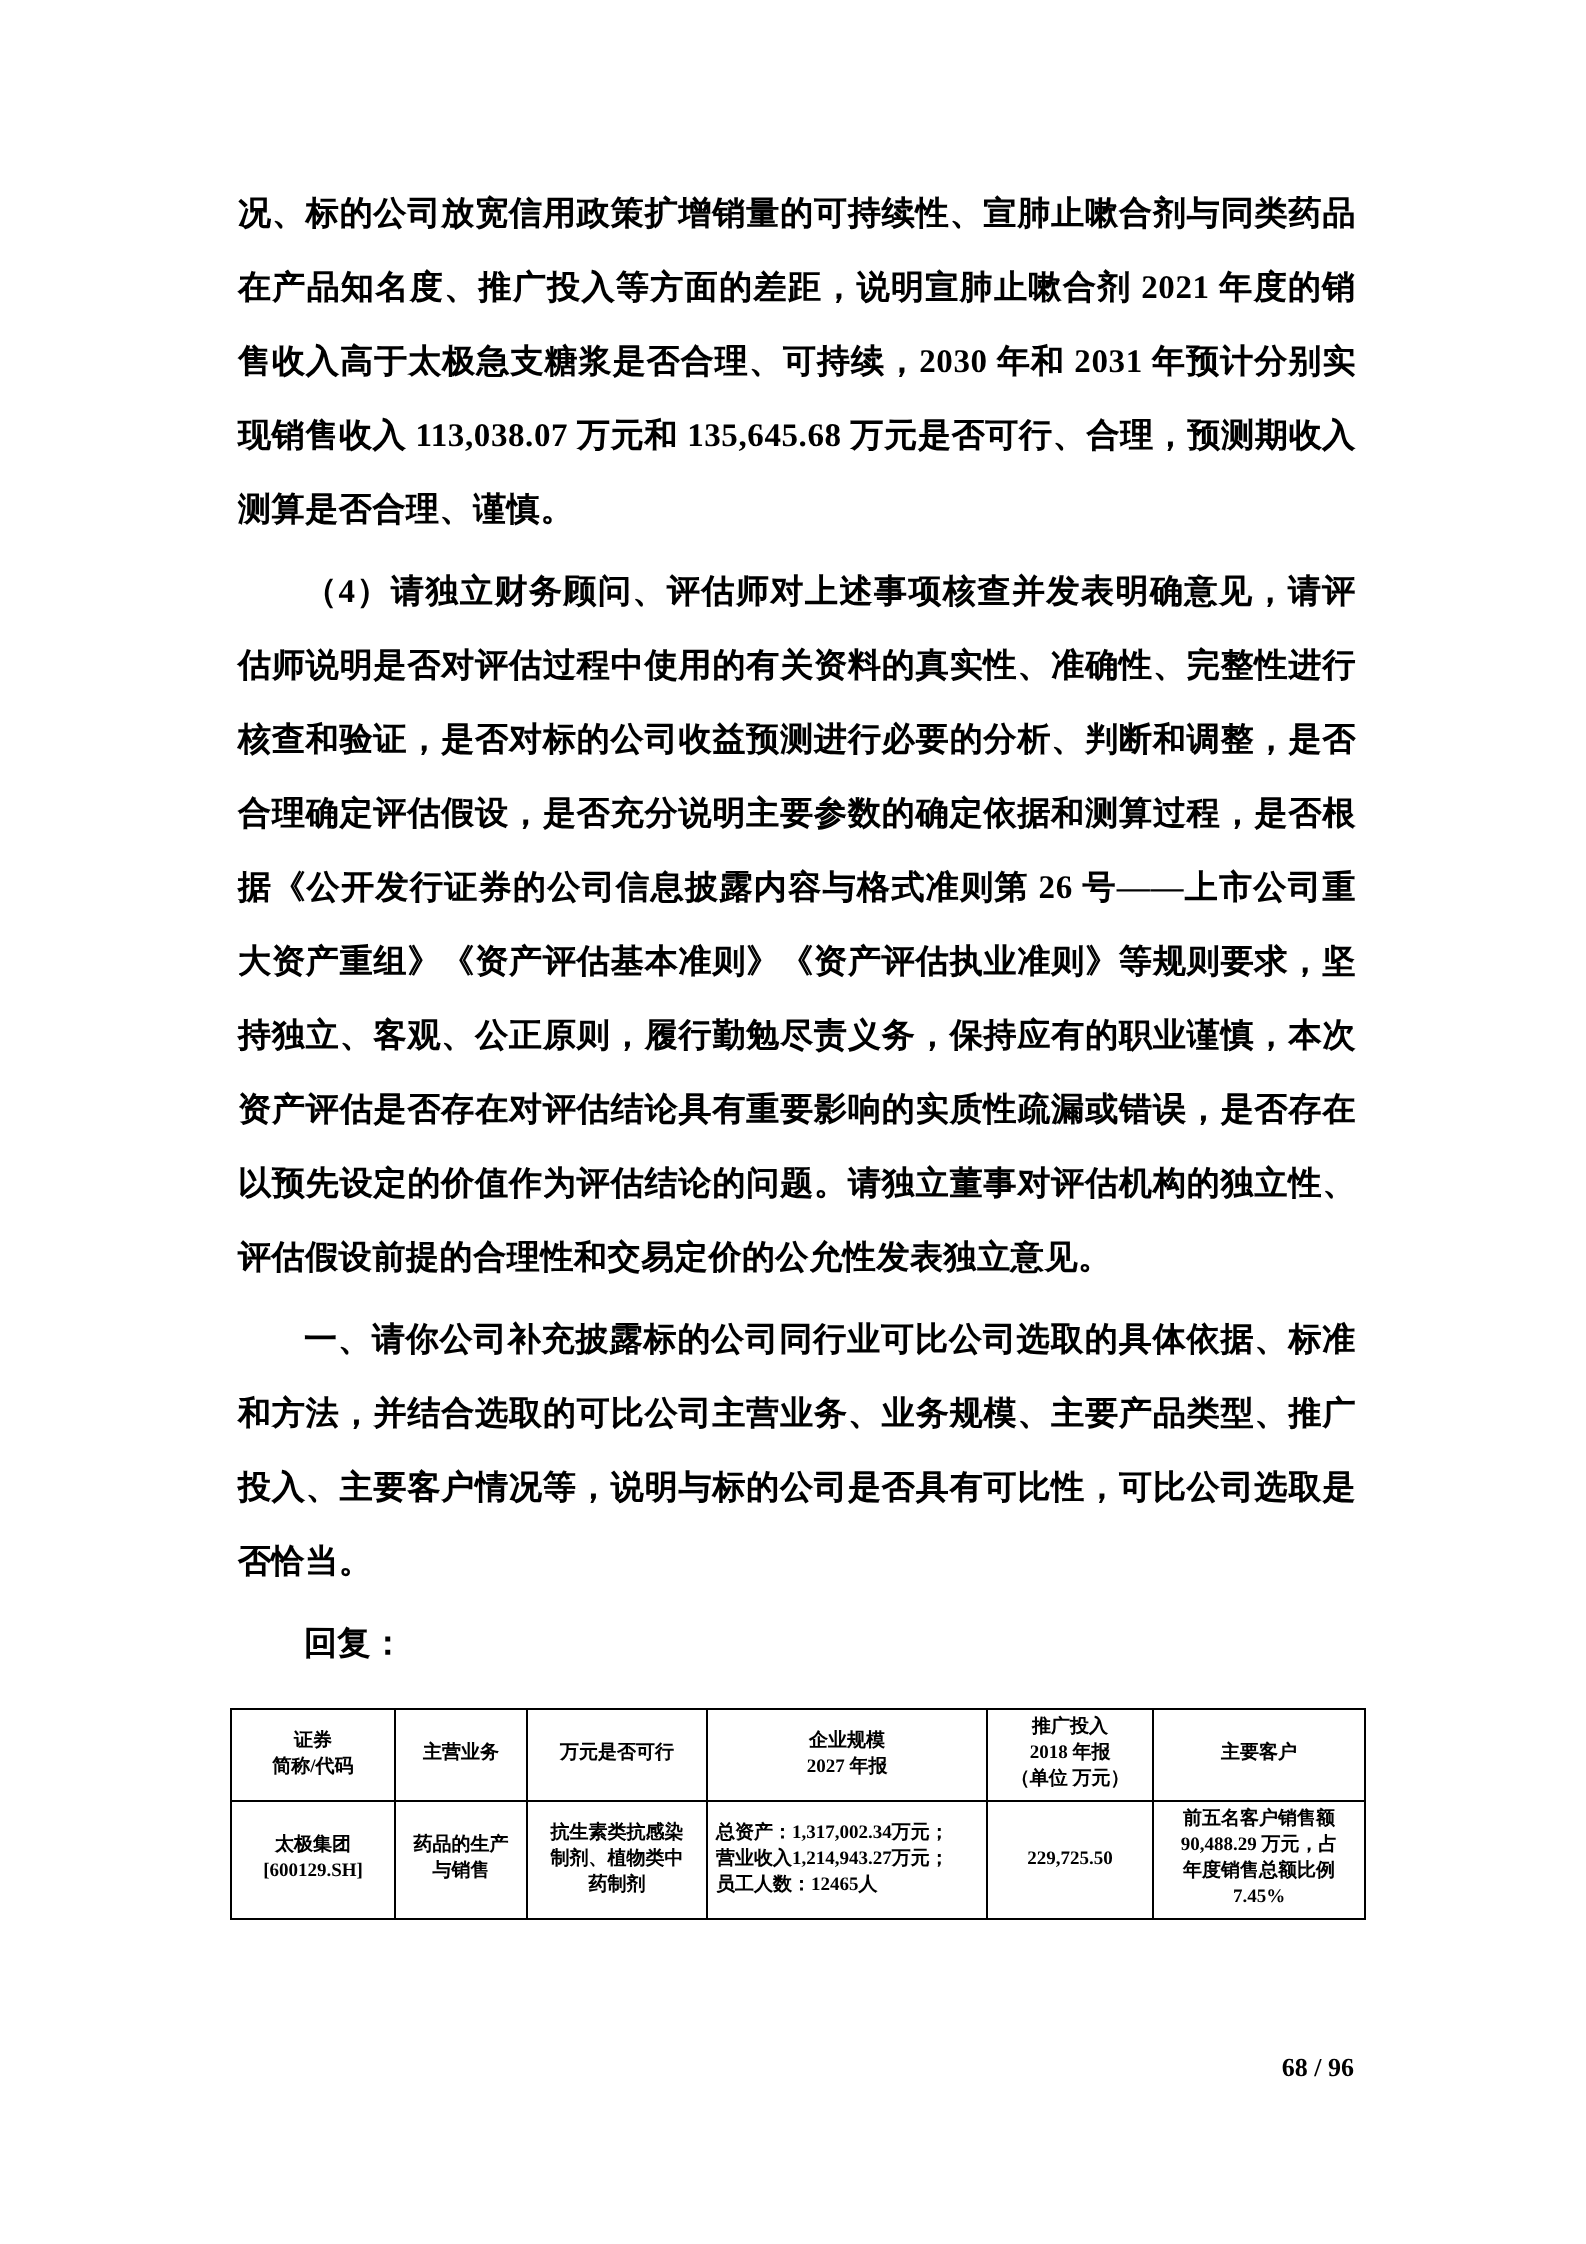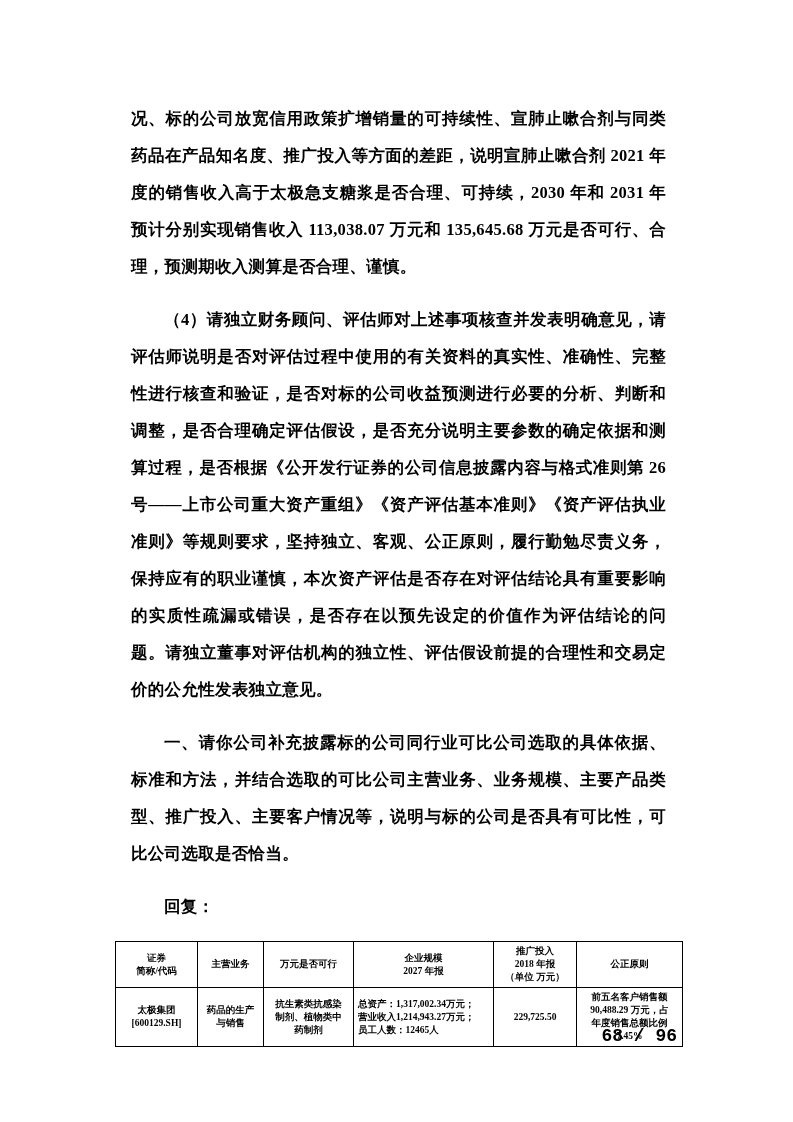--- a/index.html
+++ b/index.html
@@ -13,21 +13,21 @@
     font-family: "Liberation Serif", serif;
     color: #000;
   }
   .content {
     position: absolute;
     left: 115px;
     top: 84px;
     width: 567px;
   }
   .para {
-    margin: 16px;
+    margin: 4px;
     font-size: 16.5px;
     font-weight: bold;
     line-height: 37px;
     text-align: justify;
     letter-spacing: 0.3px;
   }
   .para.indent { text-indent: 33px; }
 
   table.cmp {
     width: 100%;
@@ -44,23 +44,23 @@
     vertical-align: middle;
     text-align: center;
     white-space: pre-line;
     word-break: break-all;
   }
   .cmp td.left { text-align: left; }
   .pageno {
     position: absolute;
     right: 116px;
     top: 1026px;
-    font-size: 18px;
+    font-size: 13px;
     font-weight: bold;
-    font-family: Liberation Mono, monospace;
+    font-family: Liberation Serif, serif;
     text-align: center;
   }
 </style>
 </head>
 <body>
 
 <div class="content">
 
   <p class="para">况、标的公司放宽信用政策扩增销量的可持续性、宣肺止嗽合剂与同类药品在产品知名度、推广投入等方面的差距，说明宣肺止嗽合剂 2021 年度的销售收入高于太极急支糖浆是否合理、可持续，2030 年和 2031 年预计分别实现销售收入 113,038.07 万元和 135,645.68 万元是否可行、合理，预测期收入测算是否合理、谨慎。</p>
   <p class="para indent">（4）请独立财务顾问、评估师对上述事项核查并发表明确意见，请评估师说明是否对评估过程中使用的有关资料的真实性、准确性、完整性进行核查和验证，是否对标的公司收益预测进行必要的分析、判断和调整，是否合理确定评估假设，是否充分说明主要参数的确定依据和测算过程，是否根据《公开发行证券的公司信息披露内容与格式准则第 26 号——上市公司重大资产重组》《资产评估基本准则》《资产评估执业准则》等规则要求，坚持独立、客观、公正原则，履行勤勉尽责义务，保持应有的职业谨慎，本次资产评估是否存在对评估结论具有重要影响的实质性疏漏或错误，是否存在以预先设定的价值作为评估结论的问题。请独立董事对评估机构的独立性、评估假设前提的合理性和交易定价的公允性发表独立意见。</p>
@@ -80,21 +80,21 @@
       <tr>
         <th>证券
 简称/代码</th>
         <th>主营业务</th>
         <th>万元是否可行</th>
         <th>企业规模
 2027 年报</th>
         <th>推广投入
 2018 年报
 （单位 万元）</th>
-        <th>公正原则</th>
+        <th>主要客户</th>
       </tr>
     </thead>
     <tbody>
       <tr>
         <td>太极集团
 [600129.SH]</td>
         <td>药品的生产
 与销售</td>
         <td>抗生素类抗感染
 制剂、植物类中

